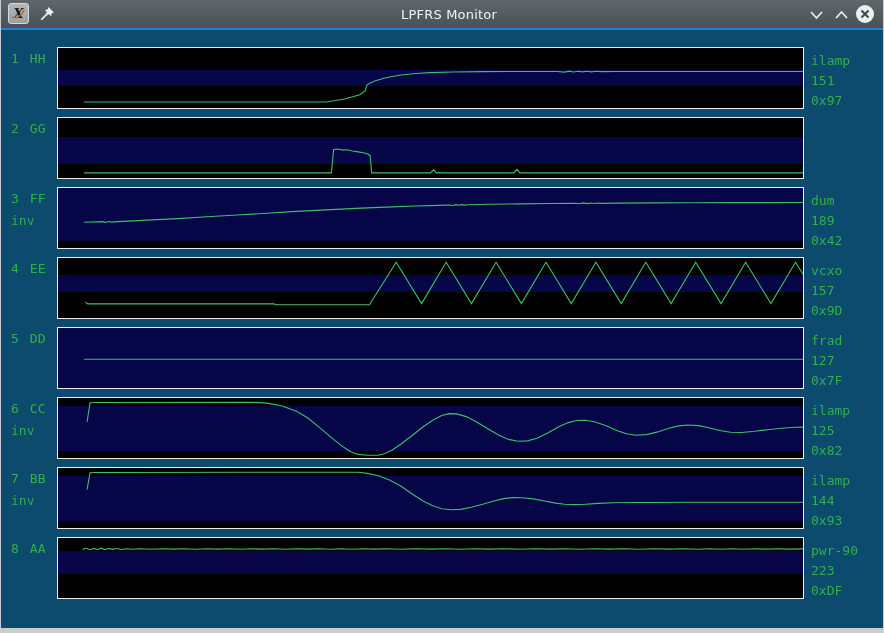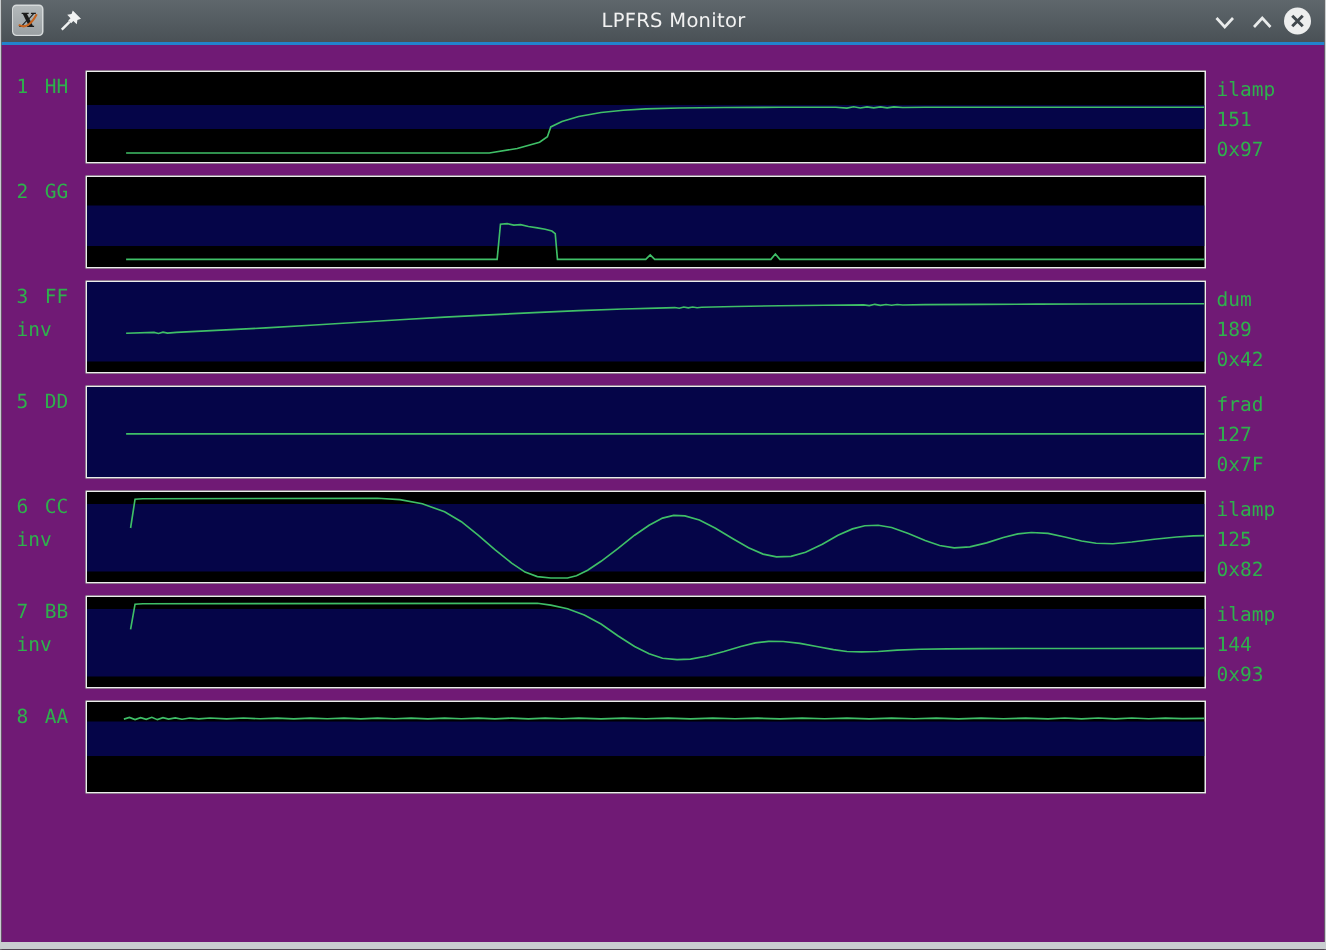--- a/index.html
+++ b/index.html
@@ -22,21 +22,21 @@
   }
   .pin-btn{position:absolute;left:37px;top:5px;width:18px;height:18px;}
   .title-text{
     width:100%;text-align:center;color:#f2f2f2;font-size:13px;letter-spacing:.2px;padding-left:14px;
   }
   .winctl{position:absolute;top:6px;width:17px;height:17px;display:flex;align-items:center;justify-content:center;}
   .ctl-min{right:58px;}
   .ctl-max{right:33px;}
   .ctl-close{right:8px;top:4px;width:20px;height:20px;}
   
-  .content{position:absolute;top:30px;left:0;right:0;bottom:0;background:#701a75;padding-top:17px;box-sizing:border-box;}
+  .content{position:absolute;top:30px;left:0;right:0;bottom:0;background:#0c4a6e;padding-top:17px;box-sizing:border-box;}
   .row{display:flex;height:70px;}
   .ch-left{width:56px;flex:none;color:var(--green);font-family:"DejaVu Sans Mono",monospace;font-size:13px;}
   .ch-id{padding:4px 0 0 10px;white-space:pre;}
   .ch-id .nm{margin-left:11px;}
   .ch-inv{padding:7px 0 0 10px;}
   .plot{
     position:relative;width:747px;flex:none;height:62px;box-sizing:border-box;
     border:1px solid #ececec;background:#000;overflow:hidden;
   }
   .band{position:absolute;left:0;right:0;background:#050548;}
@@ -130,20 +130,37 @@
             <polyline points="3.5,57 6,56 6.4,57.2 6.8,55.8 7.2,56.8 8,56 12,53.5 16,51 20,48 24,45 28,42 32,39 36,36.5 40,34 44,31.8 48,30 51,29 52.6,28.4 53,29.2 53.4,27.8 53.8,28.8 54.2,27.8 54.6,28.6 55,28 58,27.2 62,26.4 66,25.8 69.5,25.4 70,26.2 70.5,24.8 71,26 71.5,25 72,25.8 72.5,25 73,25.6 75,25.2 80,24.8 85,24.6 90,24.4 100,24.2"></polyline>
           </svg>
       </div>
       <div class="ch-right">
         <div>dum</div>
         <div>189</div>
         <div>0x42</div>
       </div>
     </div>
 
+    <div class="row">
+      <div class="ch-left">
+        <div class="ch-id"><span>4</span><span class="nm">EE</span></div>
+        <div class="ch-inv"></div>
+      </div>
+      <div class="plot">
+        <div class="band" style="top: 28%; height: 28%;"></div>
+        <svg viewBox="0 0 100 100" preserveAspectRatio="none">
+            <polyline points="3.7,73.5 4,76.5 29,76.5 29.3,78 41.8,78 45.4,7 48.8,76 52.1,7 55.5,76 58.8,7 62.2,76 65.5,7 68.9,76 72.2,7 75.6,76 78.9,7 82.3,76 85.6,7 89,76 92.3,7 95.7,76 99,7 100,27"></polyline>
+          </svg>
+      </div>
+      <div class="ch-right">
+        <div>vcxo</div>
+        <div>157</div>
+        <div>0x9D</div>
+      </div>
+    </div>
 
     <div class="row">
       <div class="ch-left">
         <div class="ch-id"><span>5</span><span class="nm">DD</span></div>
         <div class="ch-inv"></div>
       </div>
       <div class="plot">
         <div class="band" style="top: 0%; height: 100%;"></div>
         <svg viewBox="0 0 100 100" preserveAspectRatio="none">
             <polyline points="3.5,52 100,52"></polyline>
@@ -196,16 +213,21 @@
       <div class="ch-left">
         <div class="ch-id"><span>8</span><span class="nm">AA</span></div>
         <div class="ch-inv"></div>
       </div>
       <div class="plot">
         <div class="band" style="top: 21%; height: 39%;"></div>
         <svg viewBox="0 0 100 100" preserveAspectRatio="none">
             <polyline points="3.3,19 3.8,17.2 4.3,19.6 4.8,17.4 5.3,19.2 5.8,17 6.3,19.6 6.8,17.4 7.3,19 7.9,17.6 8.5,19.2 9.2,17.8 10,18.8 11,17.8 12.5,18.8 14,17.8 15.5,18.6 17,17.9 18.5,18.7 20,17.9 21.5,18.6 23,18 24.5,18.7 26,18 27.5,18.6 29,18 30.5,18.7 32,18 33.5,18.6 35,18 36.5,18.7 38,17.9 39.5,18.7 41,18 42.5,18.6 44,18 46,18.7 48,18 50,18.6 52,18 54,18.7 56,18 58,18.6 60,18 62,18.7 64,18 66,18.6 68,18 70,18.7 72,18 74,18.6 76,18 78,18.7 80,18 82,18.6 84,18 86,18.7 87.5,17.8 89,18.8 90.5,17.8 92,18.8 93.5,17.8 95,18.6 96.5,18 98,18.5 100,18.2"></polyline>
           </svg>
       </div>
+      <div class="ch-right">
+        <div>pwr-90</div>
+        <div>223</div>
+        <div>0xDF</div>
+      </div>
     </div>
 
   </div>
 </div>
 
 </body></html>

